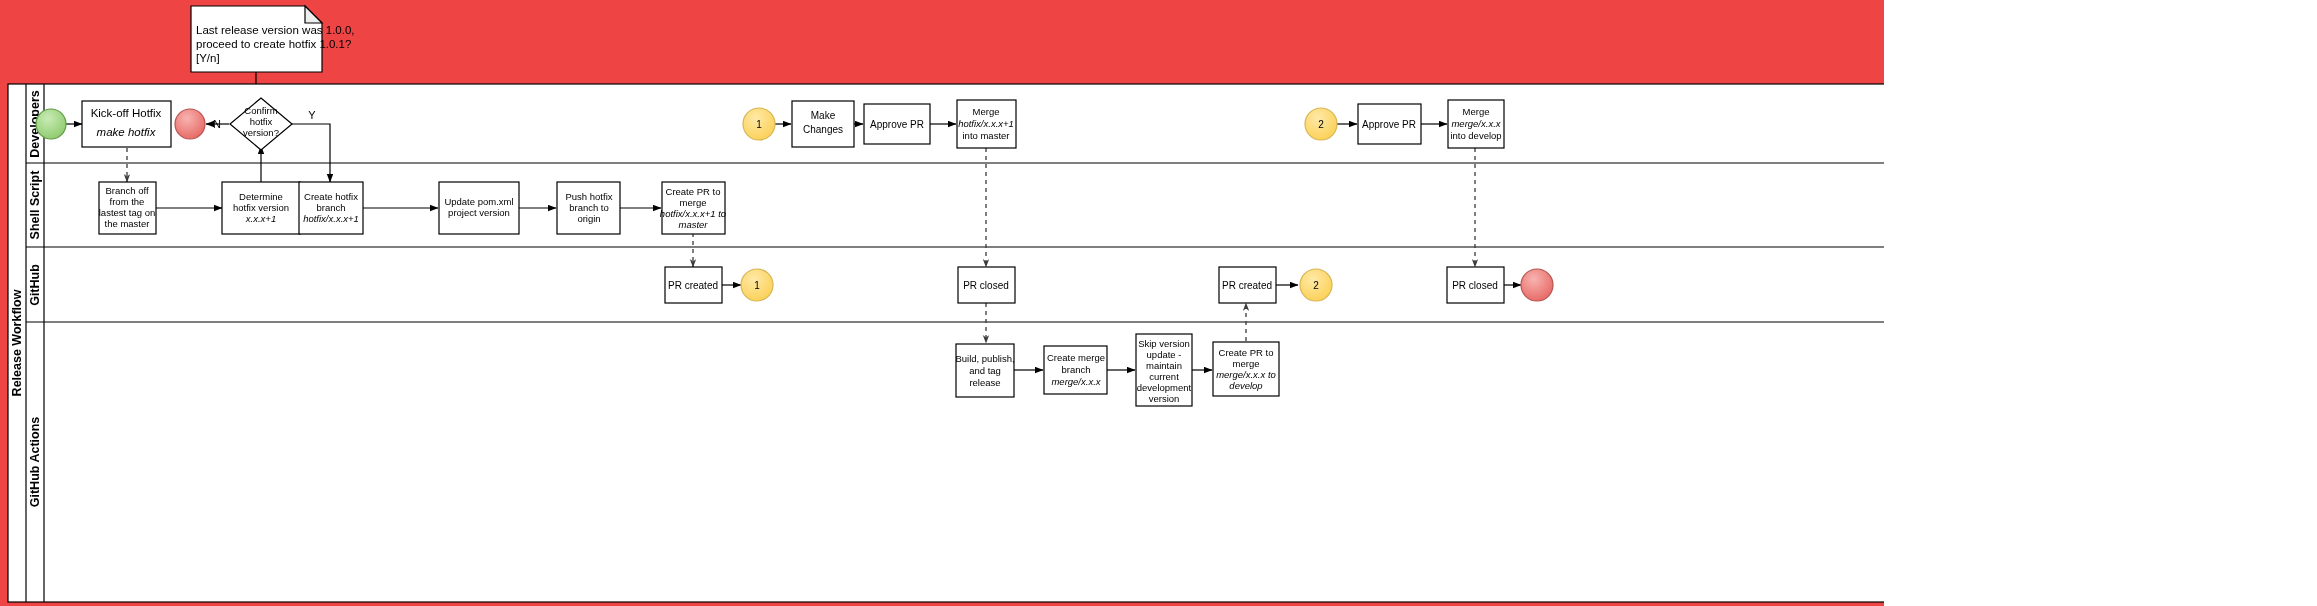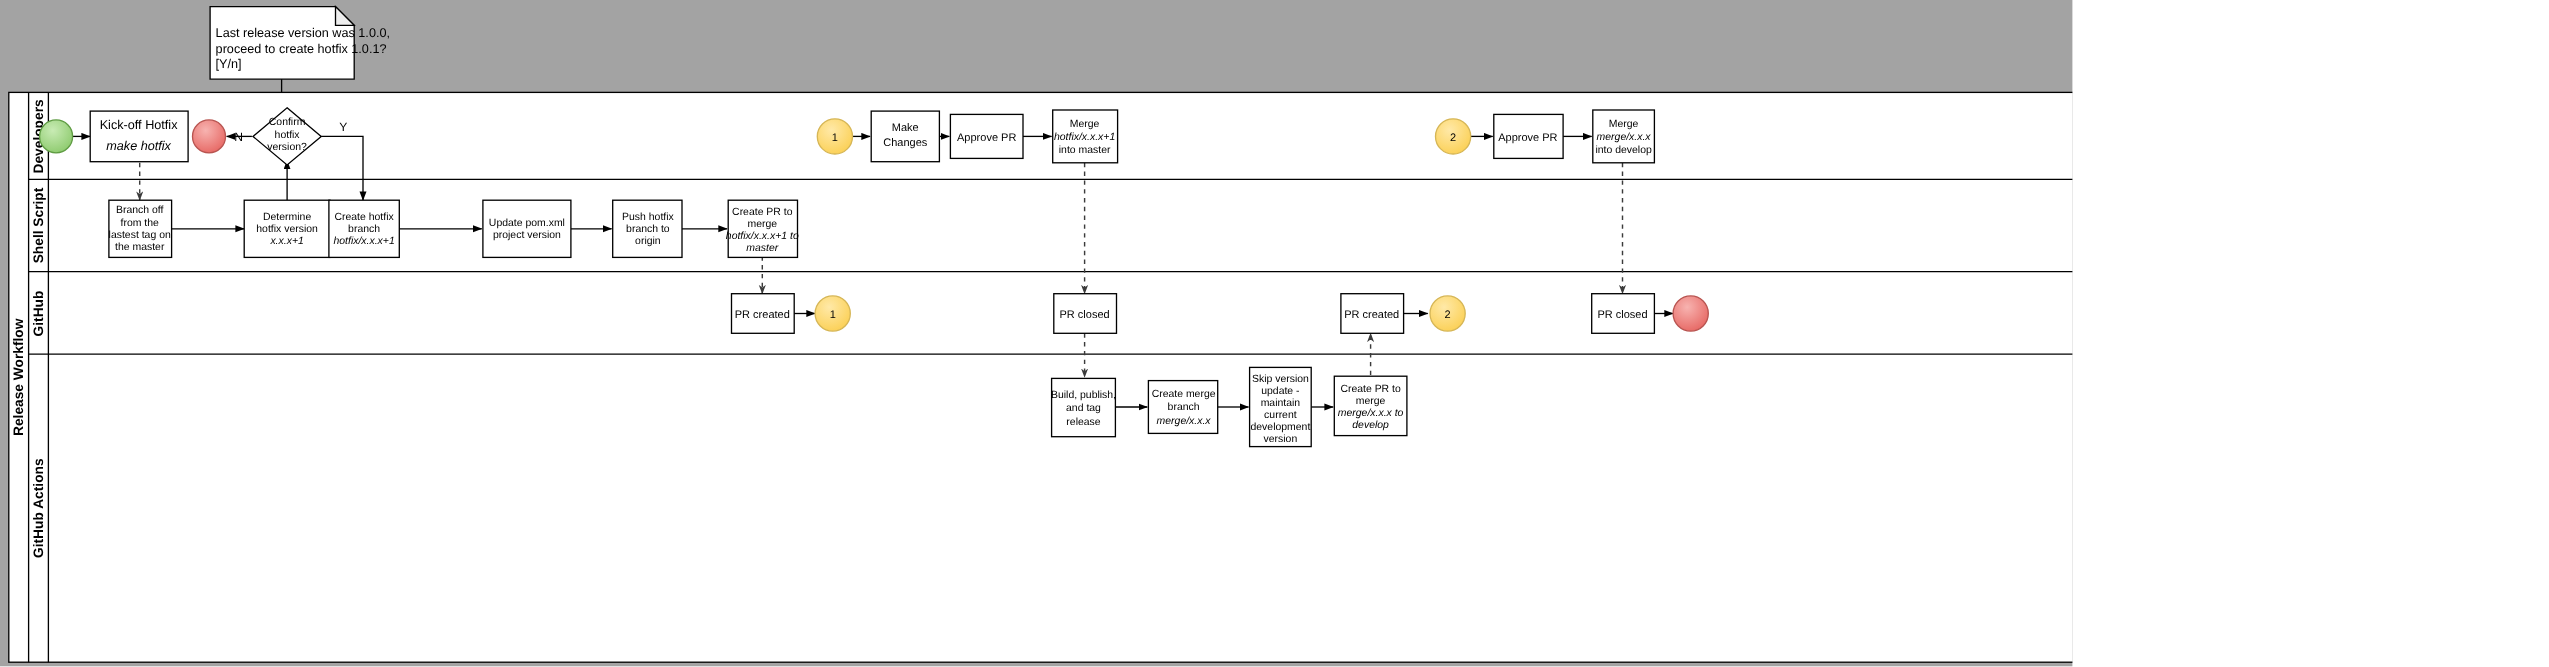--- a/index.html
+++ b/index.html
@@ -1,17 +1,17 @@
 <!DOCTYPE html>
 <html><head>
 <meta charset="utf-8">
 <style>
   html,body{margin:0;padding:0;background:#ffffff;}
   body{font-family:"Liberation Sans",sans-serif;}
-  #stage{position:relative;width:1884px;height:606px;background:#a3a3a3;overflow:hidden;text-align:center;}
+  #stage{position:relative;width:1884px;height:606px;background:#ef4444;overflow:hidden;text-align:center;}
   svg{display:block;}
   .lbl{font-family:"Liberation Sans",sans-serif;fill:#000;}
   .n-txt{font-size:11.5px;}
   .it{font-style:italic;}
   .lane-title{font-size:12.5px;font-weight:bold;}
   .pool-title{font-size:12.5px;font-weight:bold;}
   .edge{stroke:#000;stroke-width:1.2;fill:none;}
   .edge-d{stroke:#3b3b3b;stroke-width:1.3;fill:none;stroke-dasharray:4 4;}
   .box{fill:#ffffff;stroke:#000000;stroke-width:1.2;}
   .lane-line{stroke:#000;stroke-width:1.2;fill:none;}

